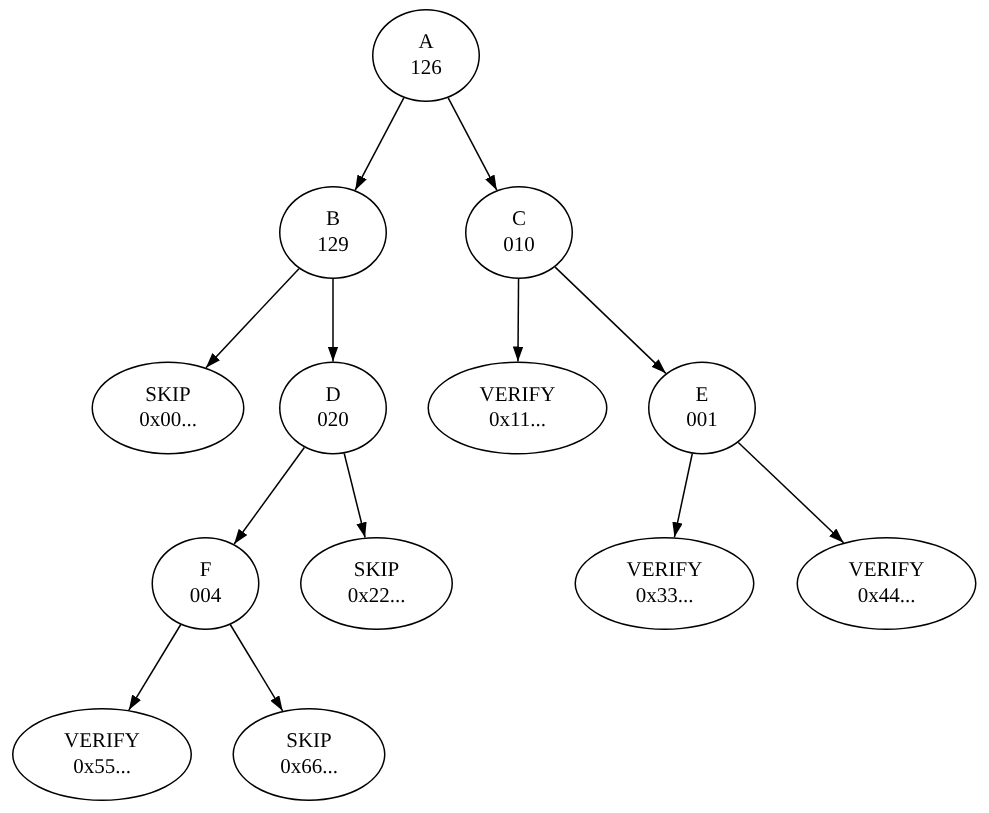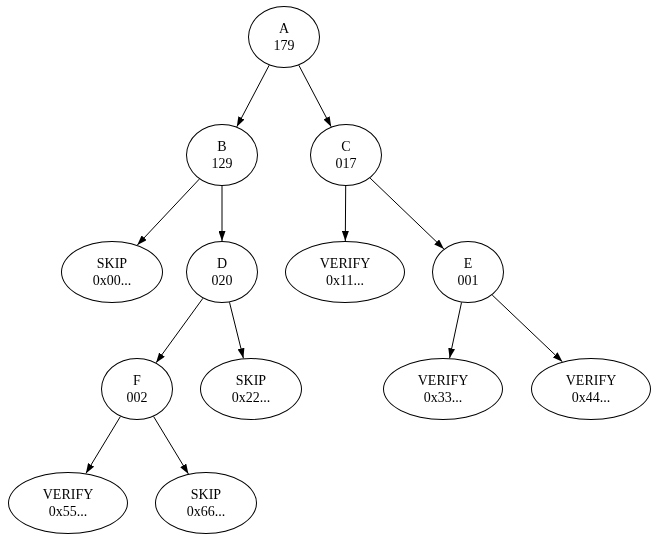--- a/index.html
+++ b/index.html
@@ -69,31 +69,31 @@
       <line x1="202.9" y1="298.3" x2="156.1" y2="362.7" marker-end="url(#arrowhead)"></line>
       <line x1="229.5" y1="302.3" x2="243.4" y2="358.3" marker-end="url(#arrowhead)"></line>
       <line x1="461.5" y1="302.5" x2="449.6" y2="358.2" marker-end="url(#arrowhead)"></line>
       <line x1="492.2" y1="295.0" x2="562.4" y2="361.8" marker-end="url(#arrowhead)"></line>
       <line x1="120.4" y1="416.5" x2="85.9" y2="473.4" marker-end="url(#arrowhead)"></line>
       <line x1="153.6" y1="416.5" x2="188.4" y2="473.9" marker-end="url(#arrowhead)"></line>
     </svg>
 
   <div class="node" style="left:248px; top:6px; width:72px; height:62px;">
     <span>A</span>
-    <span>179</span>
+    <span>126</span>
   </div>
 
   <div class="node" style="left:186px; top:124px; width:72px; height:62px;">
     <span>B</span>
     <span>129</span>
   </div>
 
   <div class="node" style="left:310px; top:124px; width:72px; height:62px;">
     <span>C</span>
-    <span>017</span>
+    <span>010</span>
   </div>
 
   <div class="node" style="left:61px; top:241px; width:102px; height:62px;">
     <span>SKIP</span>
     <span>0x00...</span>
   </div>
 
   <div class="node" style="left:186px; top:241px; width:72px; height:62px;">
     <span>D</span>
     <span>020</span>
@@ -104,21 +104,21 @@
     <span>0x11...</span>
   </div>
 
   <div class="node" style="left:432px; top:241px; width:72px; height:62px;">
     <span>E</span>
     <span>001</span>
   </div>
 
   <div class="node" style="left:101px; top:358px; width:72px; height:62px;">
     <span>F</span>
-    <span>002</span>
+    <span>004</span>
   </div>
 
   <div class="node" style="left:200px; top:358px; width:102px; height:62px;">
     <span>SKIP</span>
     <span>0x22...</span>
   </div>
 
   <div class="node" style="left:383px; top:358px; width:120px; height:62px;">
     <span>VERIFY</span>
     <span>0x33...</span>

